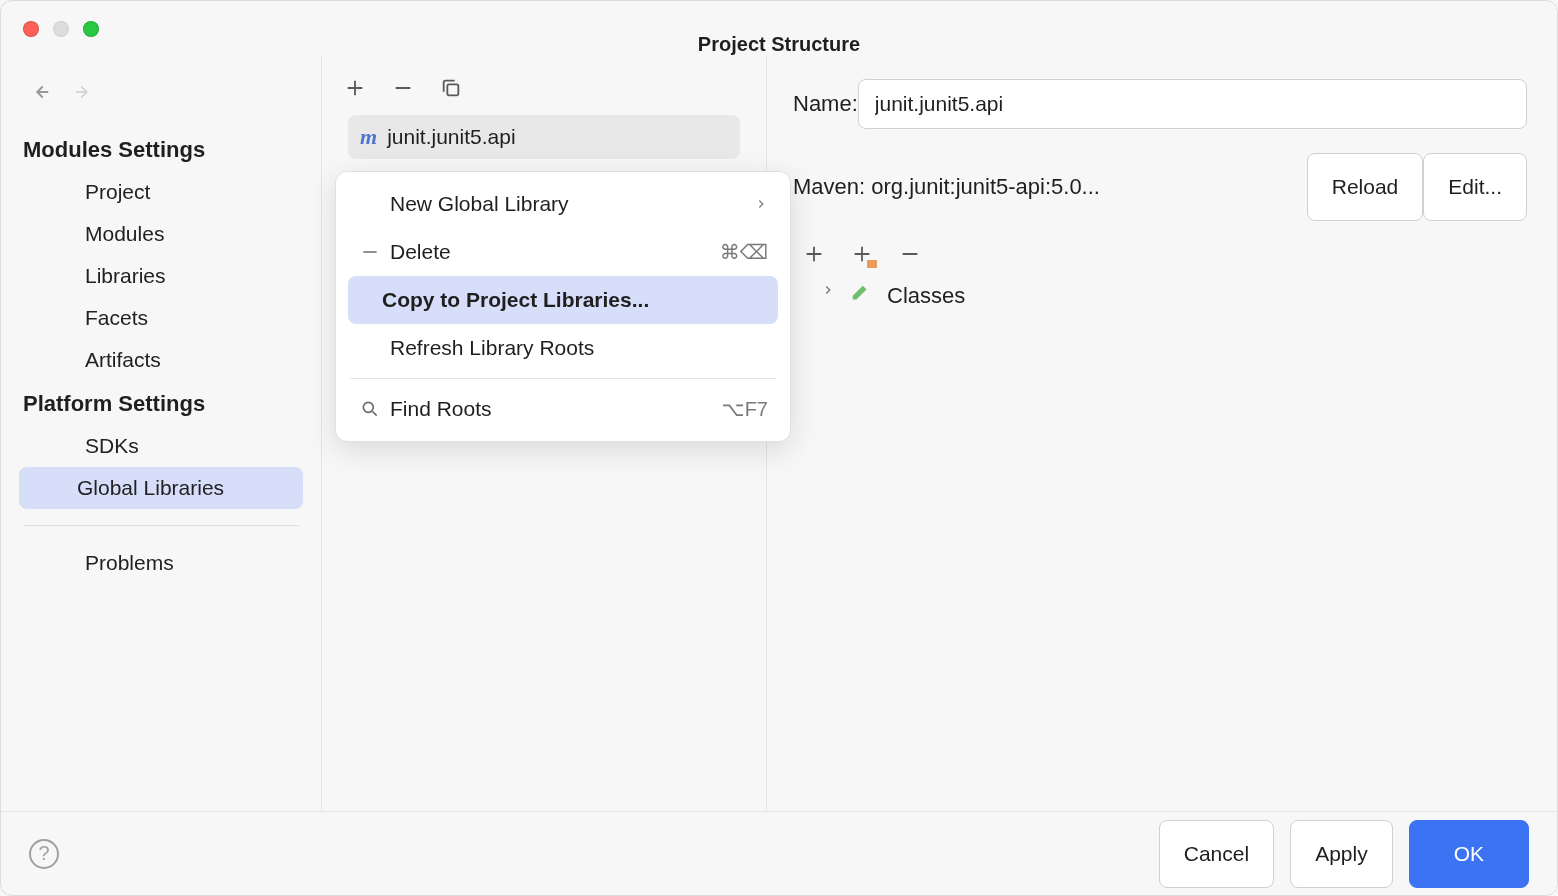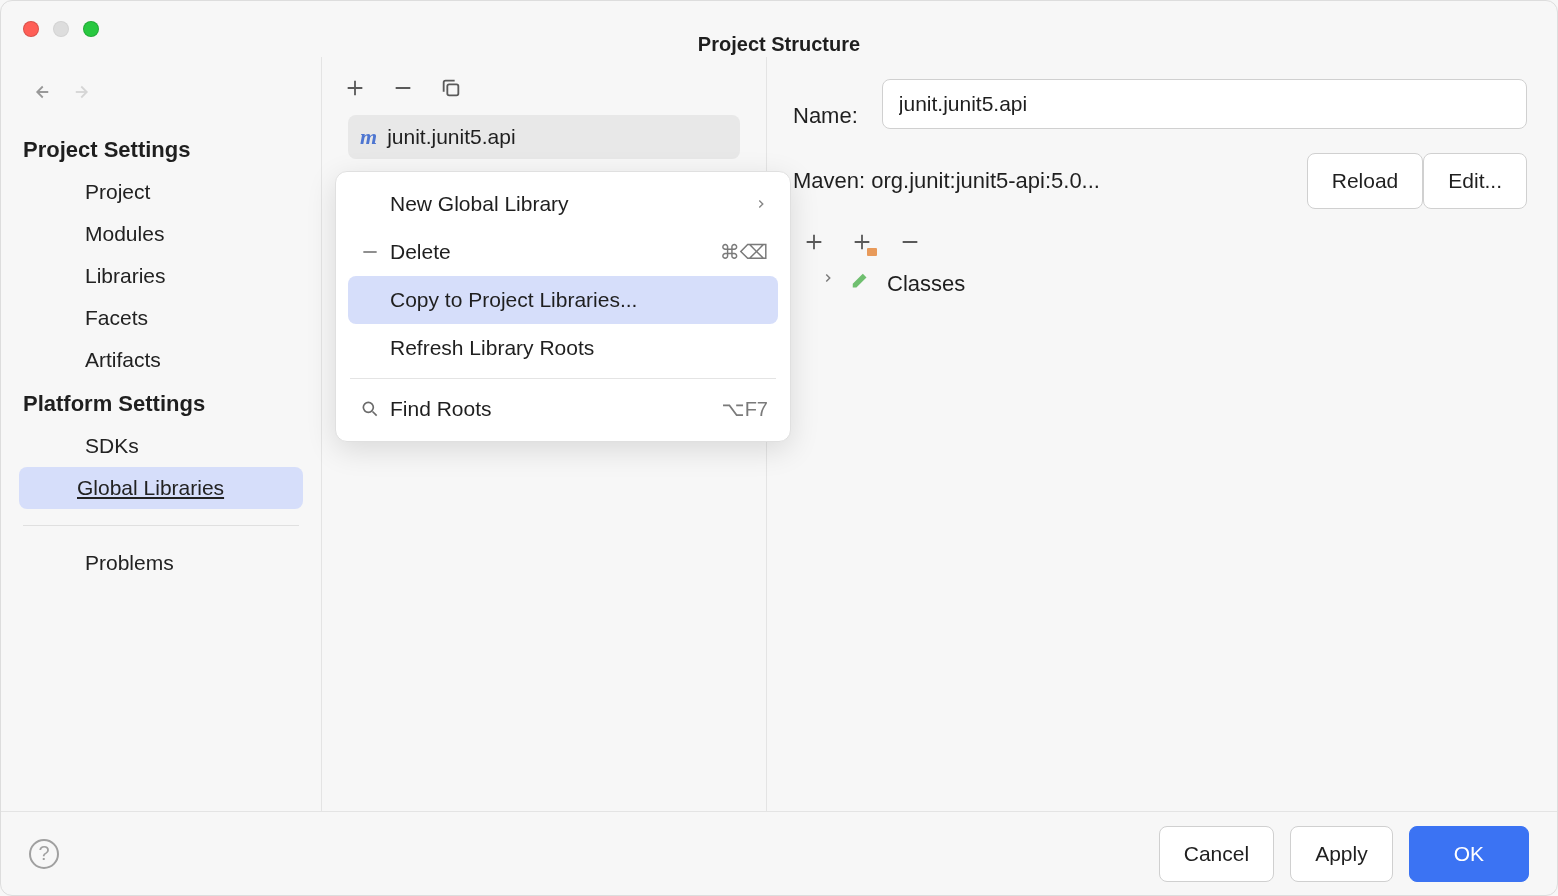--- a/index.html
+++ b/index.html
@@ -14,50 +14,50 @@
     .window-title { position: absolute; left: 0; right: 0; text-align: center; font-size: 20px; font-weight: 600; color: #1f1f1f; margin-top: 31px; }
     
     .content { display: flex; height: calc(100% - 56px - 84px); }
     
     .sidebar { width: 320px; padding-top: 24px; }
     .sb-nav { display: flex; gap: 22px; padding-left: 28px; margin-bottom: 24px; }
     .sb-arrow { color: #888; stroke: #999; }
     .sb-arrow.disabled { opacity: 0.35; }
     .sb-section-title { font-size: 22px; font-weight: 700; color: #1f1f1f; padding: 10px 22px 8px; }
     .sb-item { font-size: 21px; color: #222; padding: 9px 0 9px 76px; cursor: default; margin-left: 8px; }
-    .sb-item.selected { background: #d6defa; border-radius: 8px; margin: 0 18px; padding-left: 58px; text-decoration: underline; }
+    .sb-item.selected { background: #d6defa; border-radius: 8px; margin: 0 18px; padding-left: 58px; }
     .sb-divider { height: 1px; background: #e0e0e0; margin: 16px 22px; }
     
     .middle { width: 446px; border-left: 1px solid #e4e4e4; border-right: 1px solid #e4e4e4; padding-top: 0; position: relative; }
     .middle-toolbar { display: flex; gap: 26px; padding: 20px 22px 16px; align-items: center; }
     .tb-icon { color: #5a5a5a; stroke: #5a5a5a; }
     .lib-item { margin: 0 26px; padding: 9px 12px; background: #e8e8e8; border-radius: 8px; display: flex; align-items: center; gap: 10px; font-size: 21px; color: #1f1f1f; }
     .m-icon { color: #4e76d1; font-style: italic; font-weight: 700; font-family: Georgia, serif; font-size: 22px; }
     
     .right { flex: 1; padding: 22px 30px 0 26px; }
-    .field-row { display: flex; align-items: flex-end; gap: 24px; margin-bottom: 24px; }
+    .field-row { display: flex; align-items: center; margin-bottom: 24px; }
     .field-label { font-size: 22px; color: #1f1f1f; }
     .text-input { flex: 1; height: 50px; border: 1px solid #d0d0d0; border-radius: 8px; font-size: 21px; color: #1f1f1f; padding: 0 16px; background: #fff; }
     .maven-row { display: flex; align-items: center; margin-bottom: 22px; }
     .maven-text { font-size: 22px; color: #1f1f1f; flex: 1; white-space: nowrap; overflow: hidden; text-overflow: ellipsis; }
-    .btn { height: 56px; padding: 0 24px; border: 1px solid #d0d0d0; background: #fff; border-radius: 8px; font-size: 21px; color: #1f1f1f; cursor: default; }
+    .btn { height: 68px; padding: 0 24px; border: 1px solid #d0d0d0; background: #fff; border-radius: 8px; font-size: 21px; color: #1f1f1f; cursor: default; }
     .right-toolbar { display: flex; gap: 26px; align-items: center; margin-bottom: 18px; margin-left: 10px; }
     .tree-row { display: flex; align-items: flex-start; gap: 15px; padding-left: 28px; font-size: 22px; color: #1f1f1f; }
     .chevron { color: #7a7a7a; }
     .hammer-icon { color: #6fbf6f; }
     
     .footer { position: absolute; bottom: 0; left: 0; right: 0; height: 84px; border-top: 1px solid #e4e4e4; display: flex; align-items: center; padding: 0 28px; gap: 16px; }
     .help-icon { width: 30px; height: 30px; border: 2px solid #a0a0a0; border-radius: 50%; display: flex; align-items: center; justify-content: center; color: #a0a0a0; font-size: 20px; }
     .footer-spacer { flex: 1; }
     .btn-primary { background: #3b73f3; color: #fff; border-color: #3b73f3; padding: 0 44px; }
     
     .context-menu { position: absolute; left: 334px; top: 170px; width: 456px; background: #fff; border: 1px solid #e0e0e0; border-radius: 12px; box-shadow: 0 8px 30px rgba(0,0,0,0.12); padding: 8px 0; z-index: 100; }
     .cm-item { display: flex; align-items: center; padding: 12px 22px; font-size: 21px; color: #1f1f1f; gap: 8px; cursor: default; position: relative; }
     .cm-item.highlighted { background: #d6defa; border-radius: 8px; margin: 0 12px; padding-left: 10px; padding-right: 10px; }
-    .cm-item.highlighted .cm-label { margin-left: 32px; }
+    .cm-item.highlighted .cm-label { margin-left: 24px; font-weight: bold; }
     .cm-icon-slot { width: 24px; display: flex; justify-content: center; color: #6a6a6a; }
     .cm-label { flex: 1; }
     .cm-shortcut { color: #7a7a7a; font-size: 20px; display: flex; align-items: center; gap: 2px; }
     .cm-sub-arrow { color: #888; }
     .cm-sep { height: 1px; background: #e4e4e4; margin: 6px 14px; }
     
     svg { display: block; }
   </style>
 </head>
 <body>
@@ -77,21 +77,21 @@
     <div class="sb-nav">
       <svg class="sb-arrow" width="22" height="22" viewBox="0 0 24 24" fill="none" stroke="currentColor" stroke-width="2">
           <path d="M15 6l-6 6 6 6"></path>
           <path d="M9 12h12"></path>
         </svg>
       <svg class="sb-arrow disabled" width="22" height="22" viewBox="0 0 24 24" fill="none" stroke="currentColor" stroke-width="2">
           <path d="M9 6l6 6-6 6"></path>
           <path d="M3 12h12"></path>
         </svg>
     </div>
-    <div class="sb-section-title">Project Settings</div>
+    <div class="sb-section-title">Modules Settings</div>
     <div class="sb-item">Project</div>
     <div class="sb-item">Modules</div>
     <div class="sb-item">Libraries</div>
     <div class="sb-item">Facets</div>
     <div class="sb-item">Artifacts</div>
     <div class="sb-section-title">Platform Settings</div>
     <div class="sb-item">SDKs</div>
     <div class="sb-item selected">Global Libraries</div>
     <div class="sb-divider"></div>
     <div class="sb-item">Problems</div>

